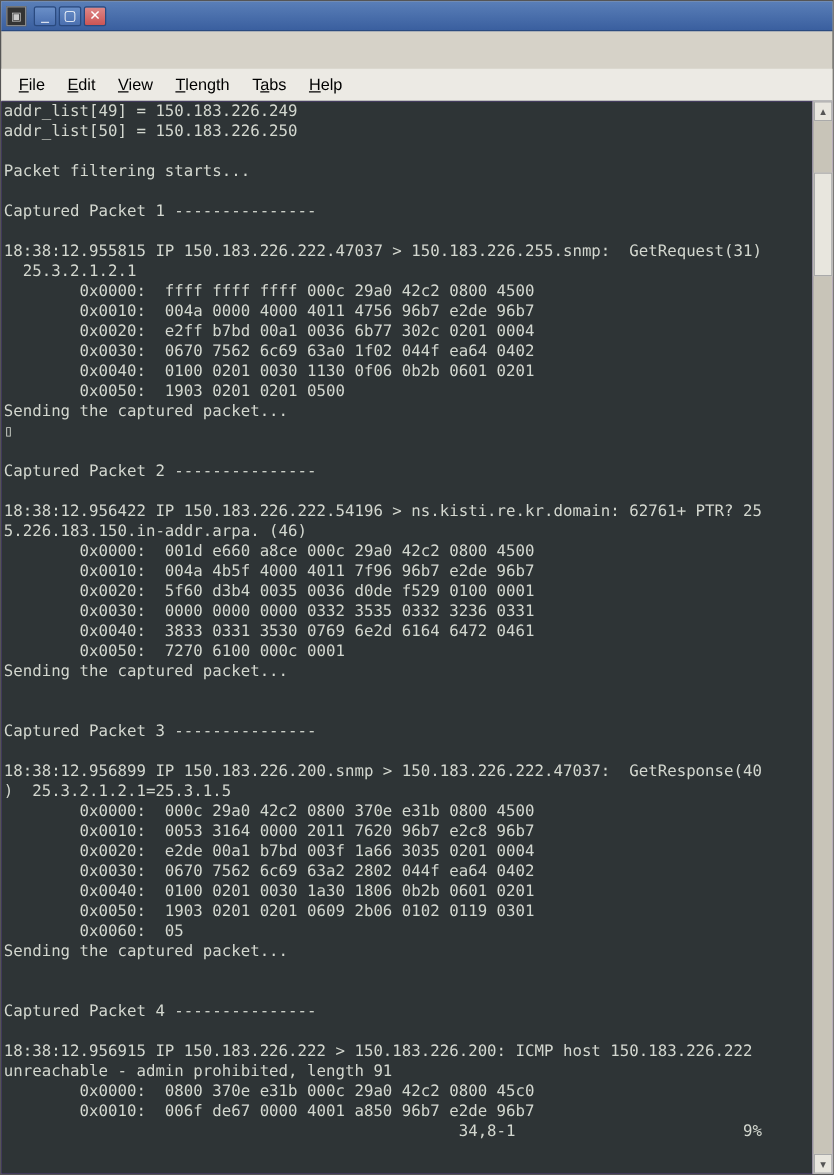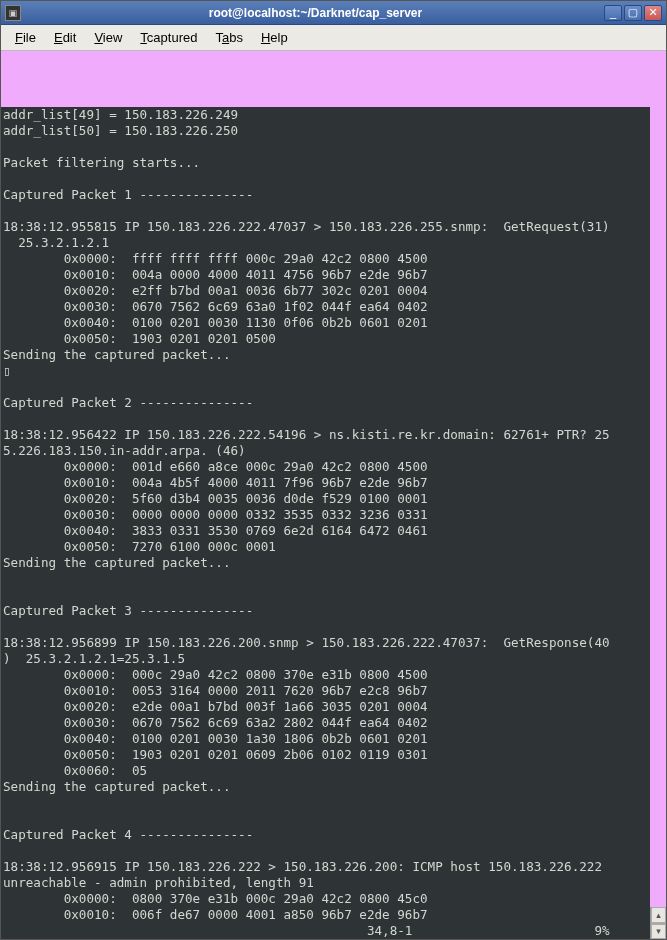--- a/index.html
+++ b/index.html
@@ -65,32 +65,32 @@
   .menubar {
     height: 26px;
     background: #eceae4;
     display: flex;
     align-items: center;
     padding: 0 6px;
     gap: 2px;
     font-size: 13px;
     color: #000;
     border-bottom: 1px solid #bbb;
+    margin-top: 30px;
   }
   .menubar-item {
     padding: 3px 8px;
     cursor: pointer;
   }
   .menubar-item u { text-decoration: underline; }
   .terminal-wrap {
     flex: 1;
     display: flex;
-    background: #f0abfc;
+    background: #6d28d9;
     position: relative;
-    align-items: flex-end;
   }
   .terminal {
     flex: 1;
     background: #2e3436;
     color: #d3d7cf;
     font-family: "DejaVu Sans Mono", "Liberation Mono", monospace;
     font-size: 12.6px;
     line-height: 16px;
     white-space: pre;
     padding: 0 2px;
@@ -128,33 +128,32 @@
     border: 1px solid #aaa;
   }
 </style>
 </head>
 <body>
 
 <div class="window">
 
   <div class="titlebar">
     <div class="titlebar-icon">▣</div>
-    <div class="titlebar-title">root@localhost:~/Darknet/cap_server</div>
     <div class="titlebar-buttons">
       <div class="titlebar-btn">_</div>
       <div class="titlebar-btn">▢</div>
       <div class="titlebar-btn close">✕</div>
     </div>
   </div>
 
   <div class="menubar">
     <div class="menubar-item"><u>F</u><span></span><span class="rest">ile</span></div>
     <div class="menubar-item"><u>E</u><span class="rest">dit</span></div>
     <div class="menubar-item"><u>V</u><span class="rest">iew</span></div>
-    <div class="menubar-item"><u>T</u><span class="rest">captured</span></div>
+    <div class="menubar-item"><u>T</u><span class="rest">length</span></div>
     <div class="menubar-item"><span>T</span><u>a</u><span class="rest">bs</span></div>
     <div class="menubar-item"><u>H</u><span class="rest">elp</span></div>
   </div>
 
   <div class="terminal-wrap">
     <div class="terminal" id="term">addr_list[49] = 150.183.226.249
 addr_list[50] = 150.183.226.250
 
 Packet filtering starts...
 

